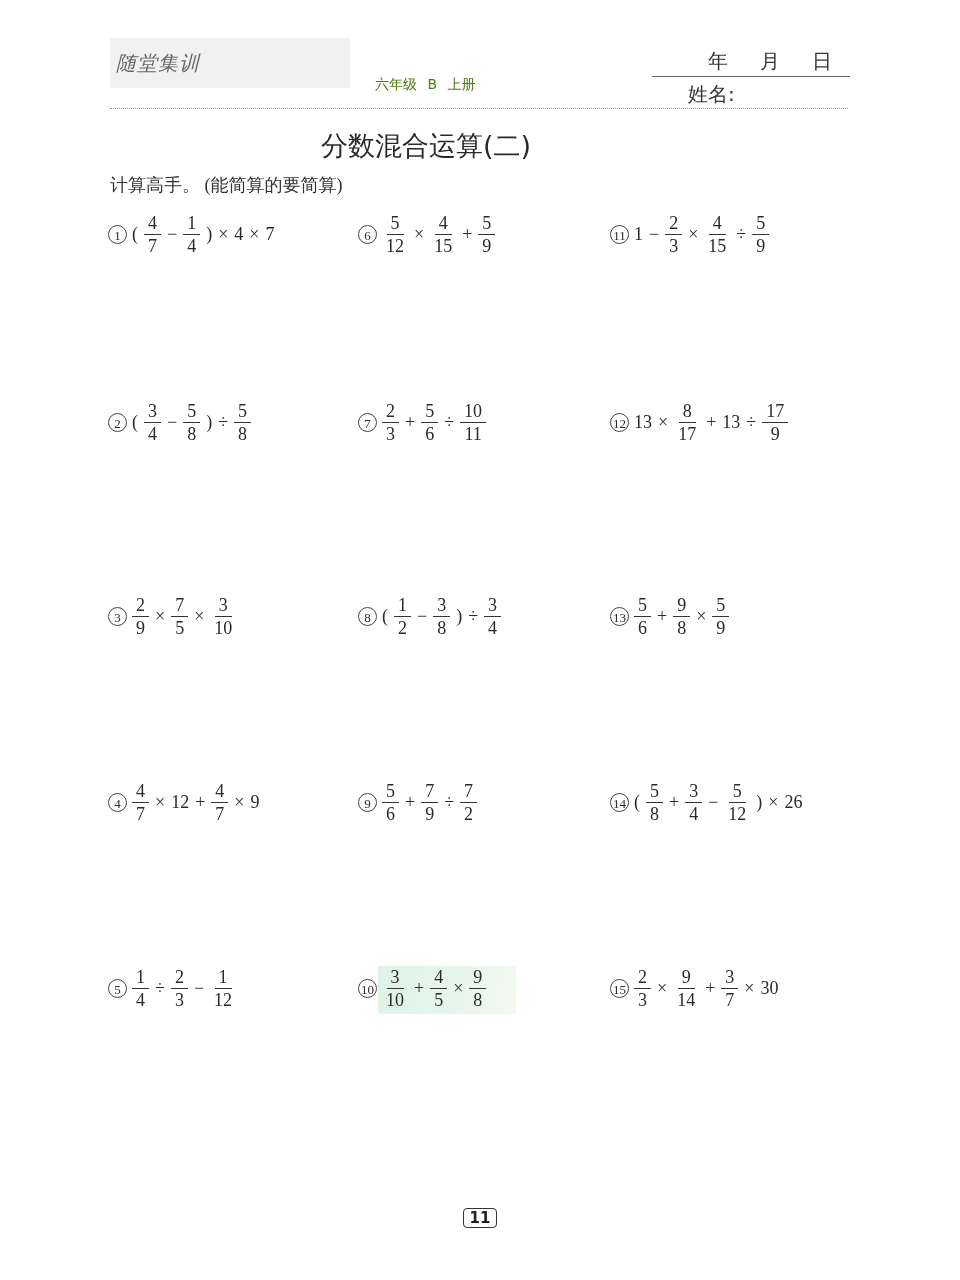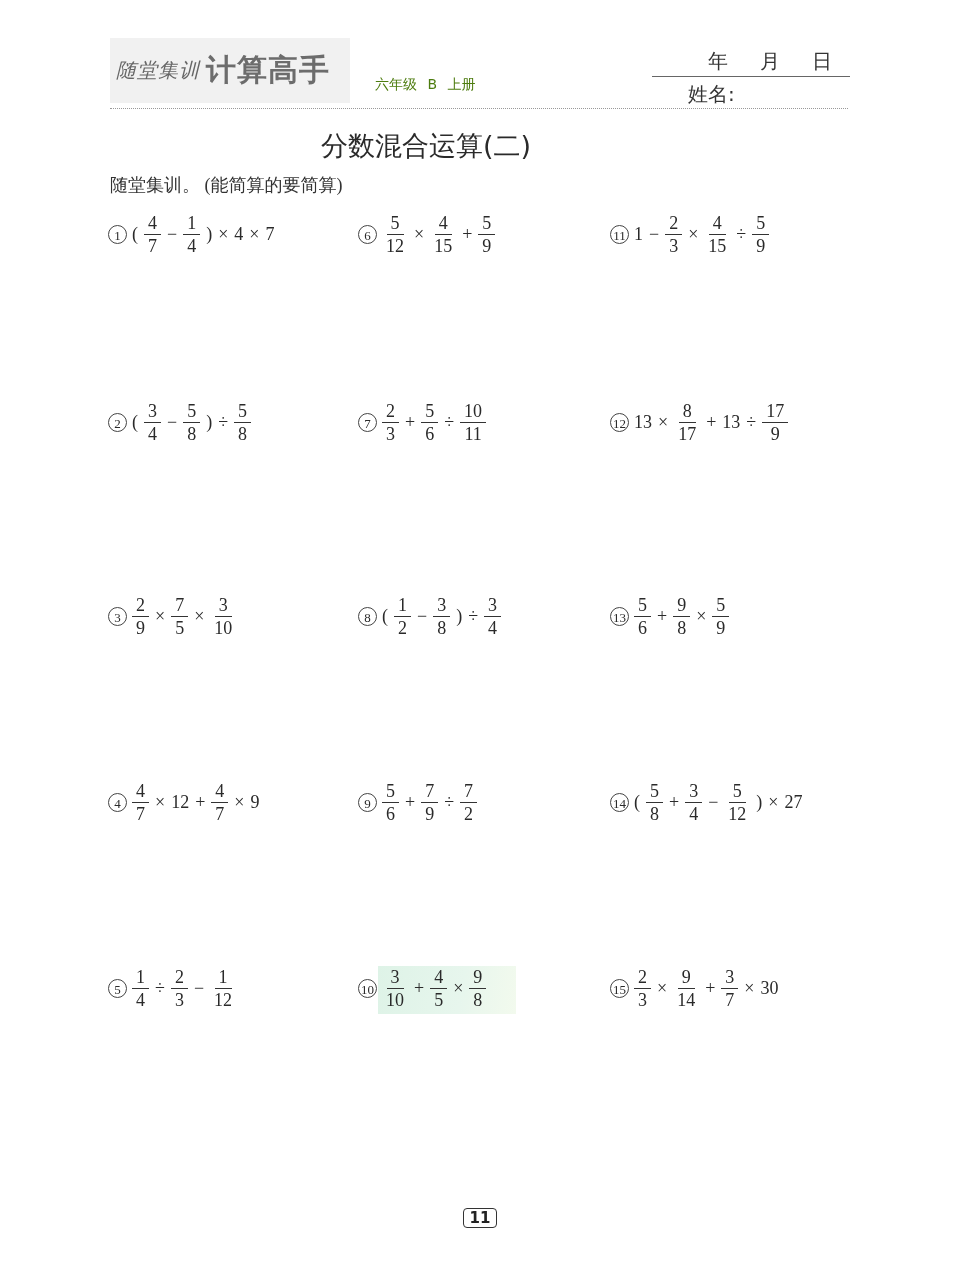--- a/index.html
+++ b/index.html
@@ -1,21 +1,21 @@
 <!DOCTYPE html>
 <html><head>
 <meta charset="utf-8">
 <style>
   html, body { margin: 0; padding: 0; }
   body {
     width: 960px; height: 1280px; background: #ffffff; position: relative; overflow: hidden;
     font-family: "Liberation Serif", "DejaVu Serif", serif; color: #2a2a2a;
   }
   .brand {
-    position: absolute; left: 110px; top: 38px; width: 240px; height: 65px;
+    position: absolute; left: 110px; top: 38px; width: 240px; height: 50px;
     background: #f1f1f1; display: flex; align-items: center;
   }
   .brand-small {
     font-family: "DejaVu Sans", sans-serif; font-size: 20px; color: #666; margin-left: 6px;
     letter-spacing: 1px; font-style: italic;
   }
   .brand-big {
     font-family: "DejaVu Sans", sans-serif; font-size: 30px; font-weight: bold; color: #6c6c6c;
     margin-left: 6px; letter-spacing: 1px;
   }
@@ -67,34 +67,33 @@
     position: absolute; left: 463px; top: 1208px; width: 32px; height: 18px;
     border: 1.5px solid #333; border-radius: 4px; text-align: center; line-height: 18px;
     font-family: "DejaVu Sans", sans-serif; font-size: 15px; font-weight: bold; color: #222;
   }
 </style>
 </head>
 <body>
 
 <div class="brand">
   <span class="brand-small">随堂集训</span>
-  <span class="brand-big">计算高手</span>
 </div>
 <div class="grade">六年级 B 上册</div>
 
 <div class="date-row">
   <span style="left:56px">年</span>
   <span style="left:108px">月</span>
   <span style="left:160px">日</span>
 </div>
 <div class="name-label">姓名:</div>
 <div class="dotted"></div>
 
 <div class="title">分数混合运算(二)</div>
-<div class="instruction">随堂集训。 (能简算的要简算)</div>
+<div class="instruction">计算高手。 (能简算的要简算)</div>
 
 <div class="highlight"></div>
 
 <div id="problems">
     <div class="problem" style="left: 108px; top: 214px;">
       <span class="num">1</span>
       <span class="tok">(</span>
       <span class="frac">
         <span class="n">4</span>
         <span class="d">7</span>
@@ -330,21 +329,21 @@
         <span class="n">3</span>
         <span class="d">4</span>
       </span>
       <span class="tok">−</span>
       <span class="frac">
         <span class="n">5</span>
         <span class="d">12</span>
       </span>
       <span class="tok">)</span>
       <span class="tok">×</span>
-      <span class="tok">27</span>
+      <span class="tok">26</span>
     </div>
     <div class="problem" style="left: 610px; top: 968px;">
       <span class="num">15</span>
       <span class="frac">
         <span class="n">2</span>
         <span class="d">3</span>
       </span>
       <span class="tok">×</span>
       <span class="frac">
         <span class="n">9</span>

